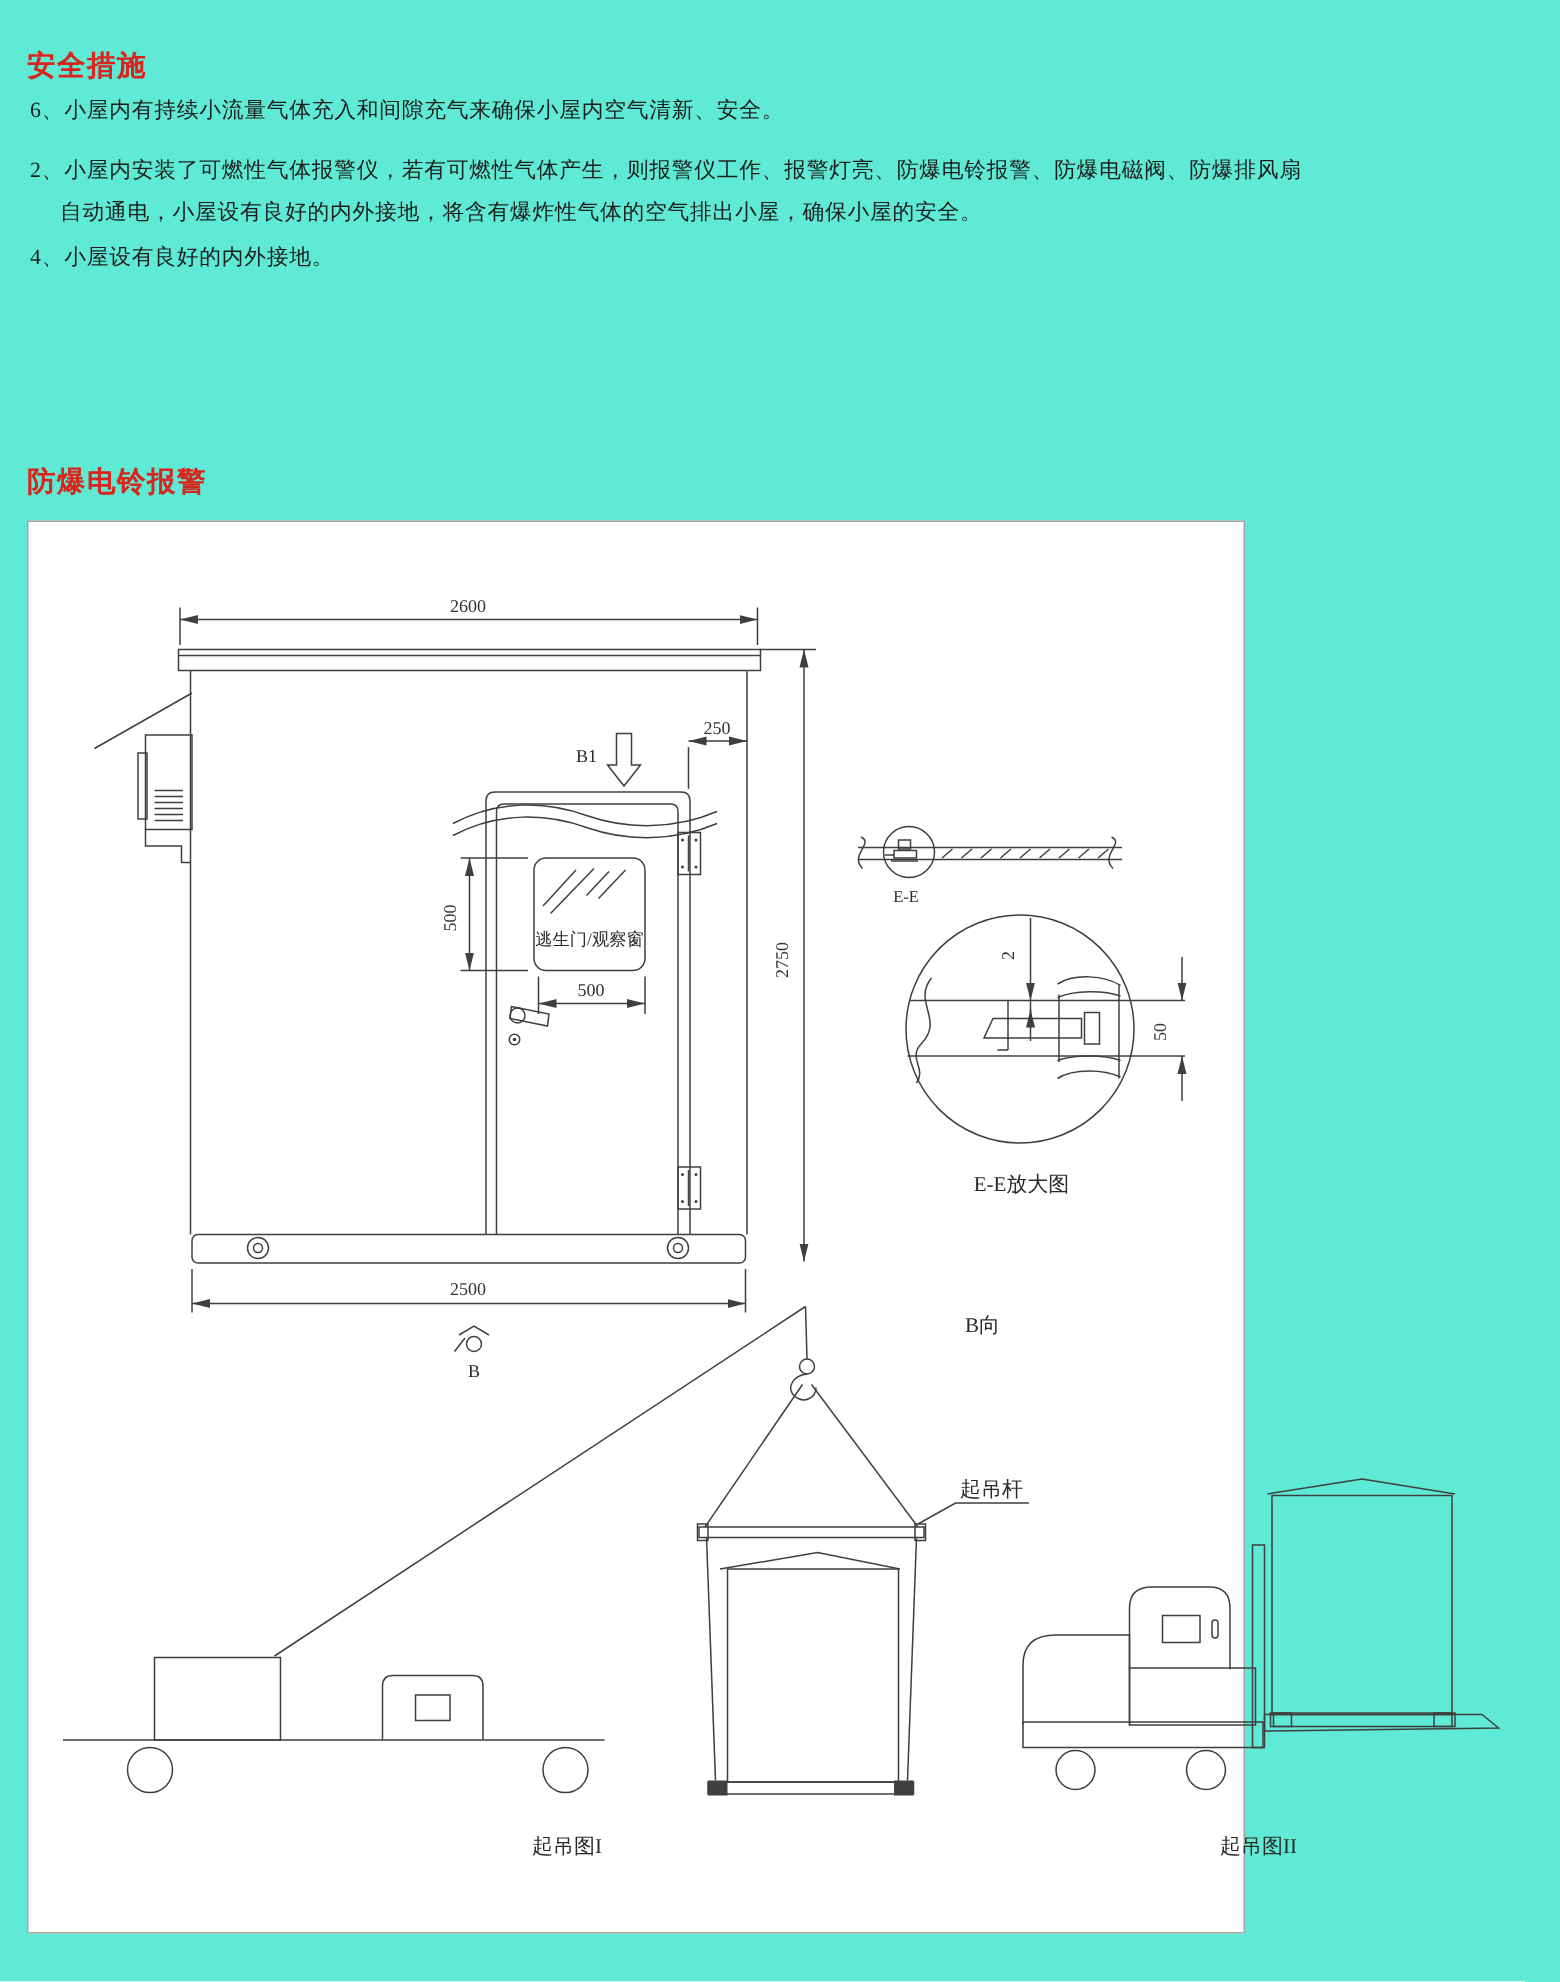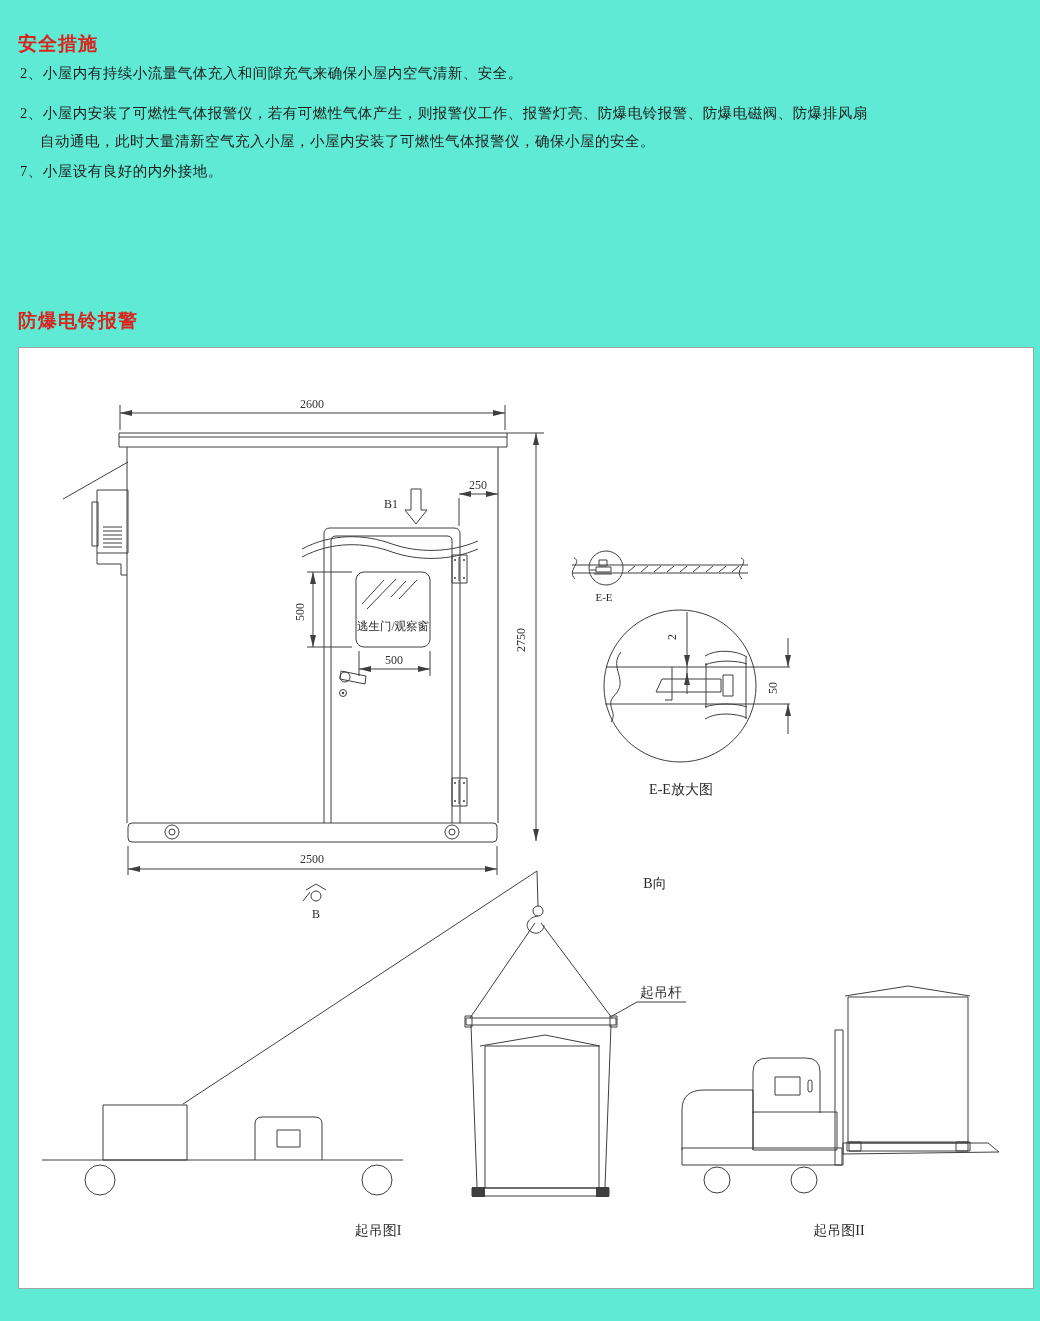--- a/index.html
+++ b/index.html
@@ -15,45 +15,45 @@
   .h2 { top:308px; }
   .body-line {
     position:absolute; left:20px; margin:0;
     font-size:14.5px; color:#1d1d1d; letter-spacing:0.5px; white-space:nowrap;
   }
   .l1 { top:64px; }
   .l2 { top:104px; }
   .l3 { top:132px; left:40px; }
   .l4 { top:162px; }
   .drawing-box {
-    position:absolute; left:18px; top:347px; width:1016px; height:942px;
+    position:absolute; left:18px; top:347px; width:812px; height:942px;
     border:1px solid #a3a3a3; background:#fff; box-sizing:border-box;
   }
   svg { display:block; }
   svg * { vector-effect:non-scaling-stroke; }
   .ln   { stroke:#3f3f3f; stroke-width:1; fill:none; }
   .lnth { stroke:#6e6e6e; stroke-width:1.4; fill:none; }
   .fil  { fill:#3f3f3f; stroke:none; }
   .wfil { fill:#ffffff; stroke:#3f3f3f; stroke-width:1; }
   .dim  { font-size:12px; fill:#333; stroke:none; }
   .dimr { font-size:12px; fill:#333; stroke:none; }
   .lbl  { font-size:12px; fill:#2a2a2a; stroke:none; }
   .lblb { font-size:14px; fill:#2a2a2a; stroke:none; }
   .cap  { font-size:14px; fill:#2a2a2a; stroke:none; }
 </style>
 </head>
 <body>
 
 <div class="page">
 
   <h2 class="heading h1">安全措施</h2>
-  <p class="body-line l1">2、小屋内有持续小流量气体充入和间隙充气来确保小屋内空气清新、安全。</p>
+  <p class="body-line l1">6、小屋内有持续小流量气体充入和间隙充气来确保小屋内空气清新、安全。</p>
   <p class="body-line l2">2、小屋内安装了可燃性气体报警仪，若有可燃性气体产生，则报警仪工作、报警灯亮、防爆电铃报警、防爆电磁阀、防爆排风扇</p>
-  <p class="body-line l3">自动通电，此时大量清新空气充入小屋，小屋内安装了可燃性气体报警仪，确保小屋的安全。</p>
-  <p class="body-line l4">7、小屋设有良好的内外接地。</p>
+  <p class="body-line l3">自动通电，小屋设有良好的内外接地，将含有爆炸性气体的空气排出小屋，确保小屋的安全。</p>
+  <p class="body-line l4">4、小屋设有良好的内外接地。</p>
 
   <h2 class="heading h2">防爆电铃报警</h2>
 
   <div class="drawing-box">
     <svg width="1000" height="940" viewBox="19 348 1000 940">
       <defs>
         <marker id="mE" markerWidth="13" markerHeight="8" refX="12" refY="4" orient="auto" markerUnits="userSpaceOnUse">
           <path d="M0,1 L12,4 L0,7 Z" fill="#3f3f3f"></path>
         </marker>
         <marker id="mS" markerWidth="13" markerHeight="8" refX="0" refY="4" orient="auto" markerUnits="userSpaceOnUse">

